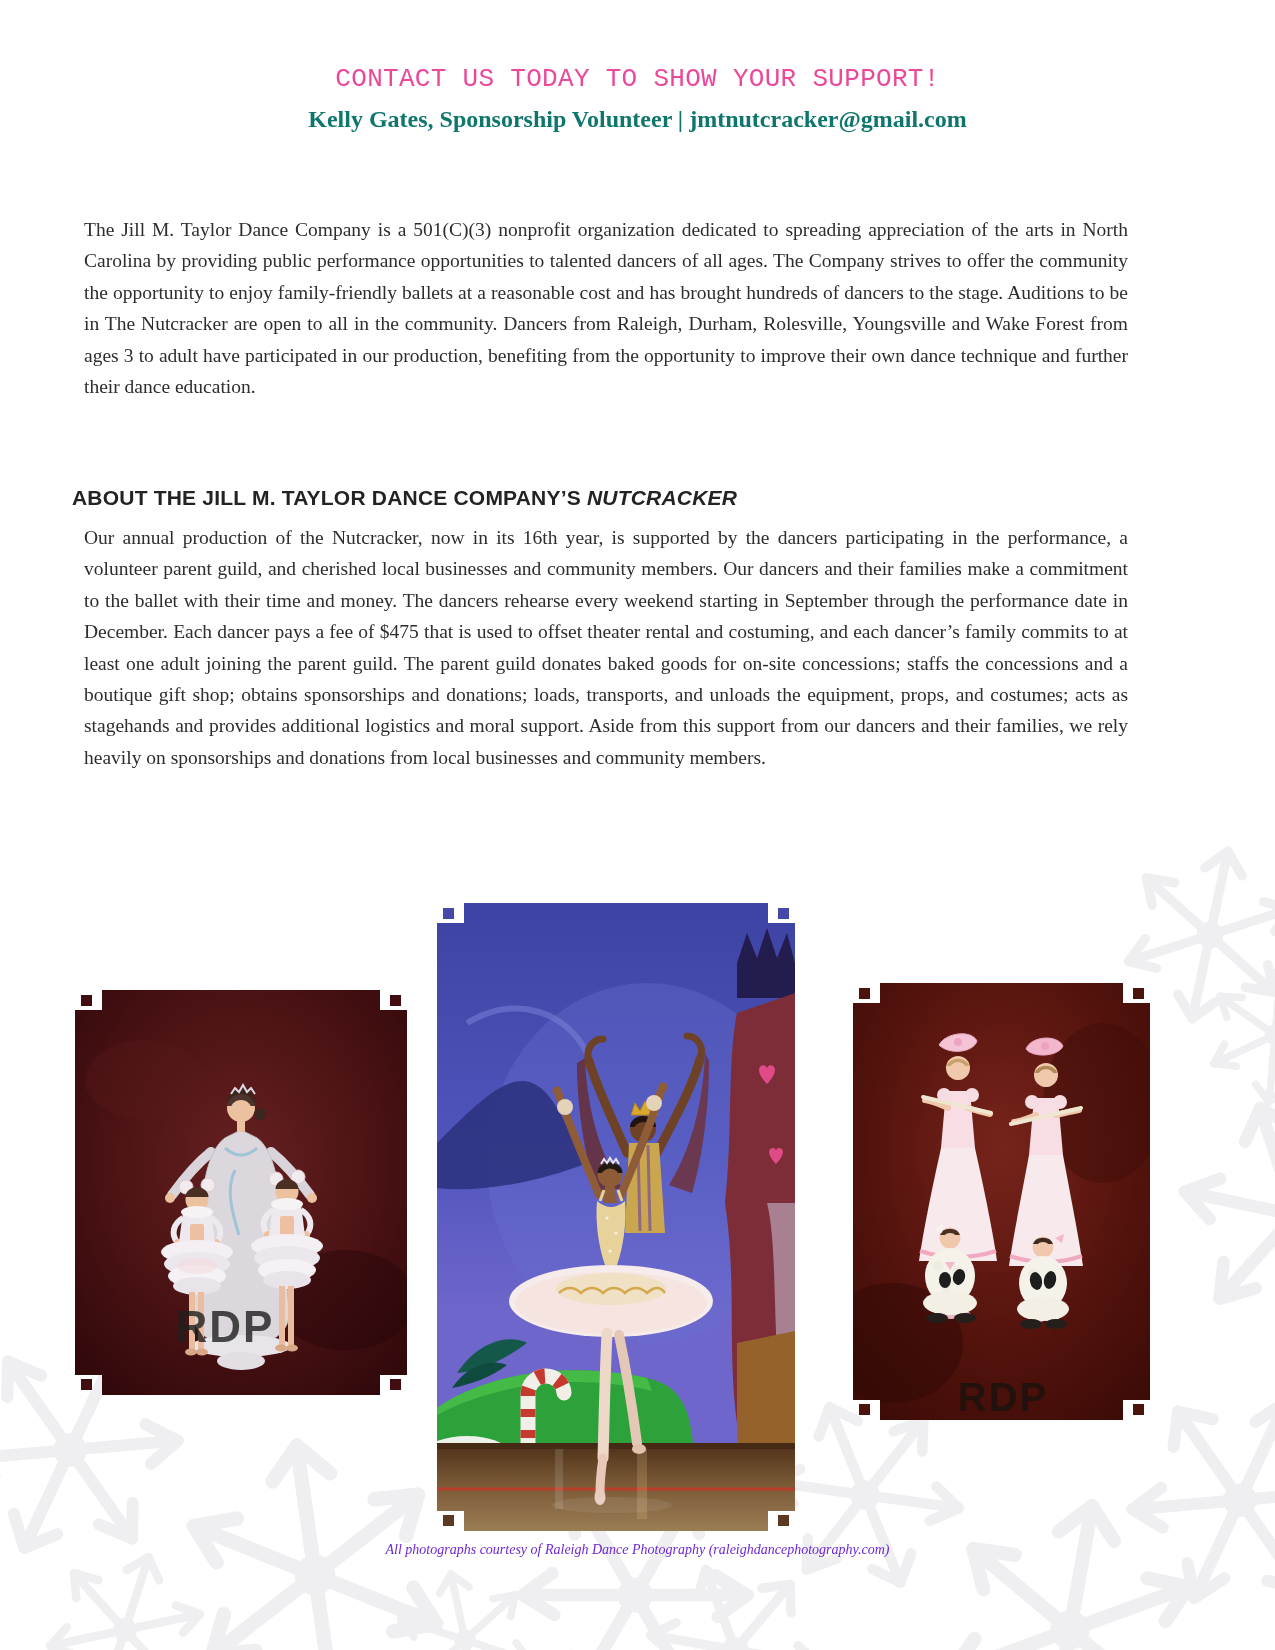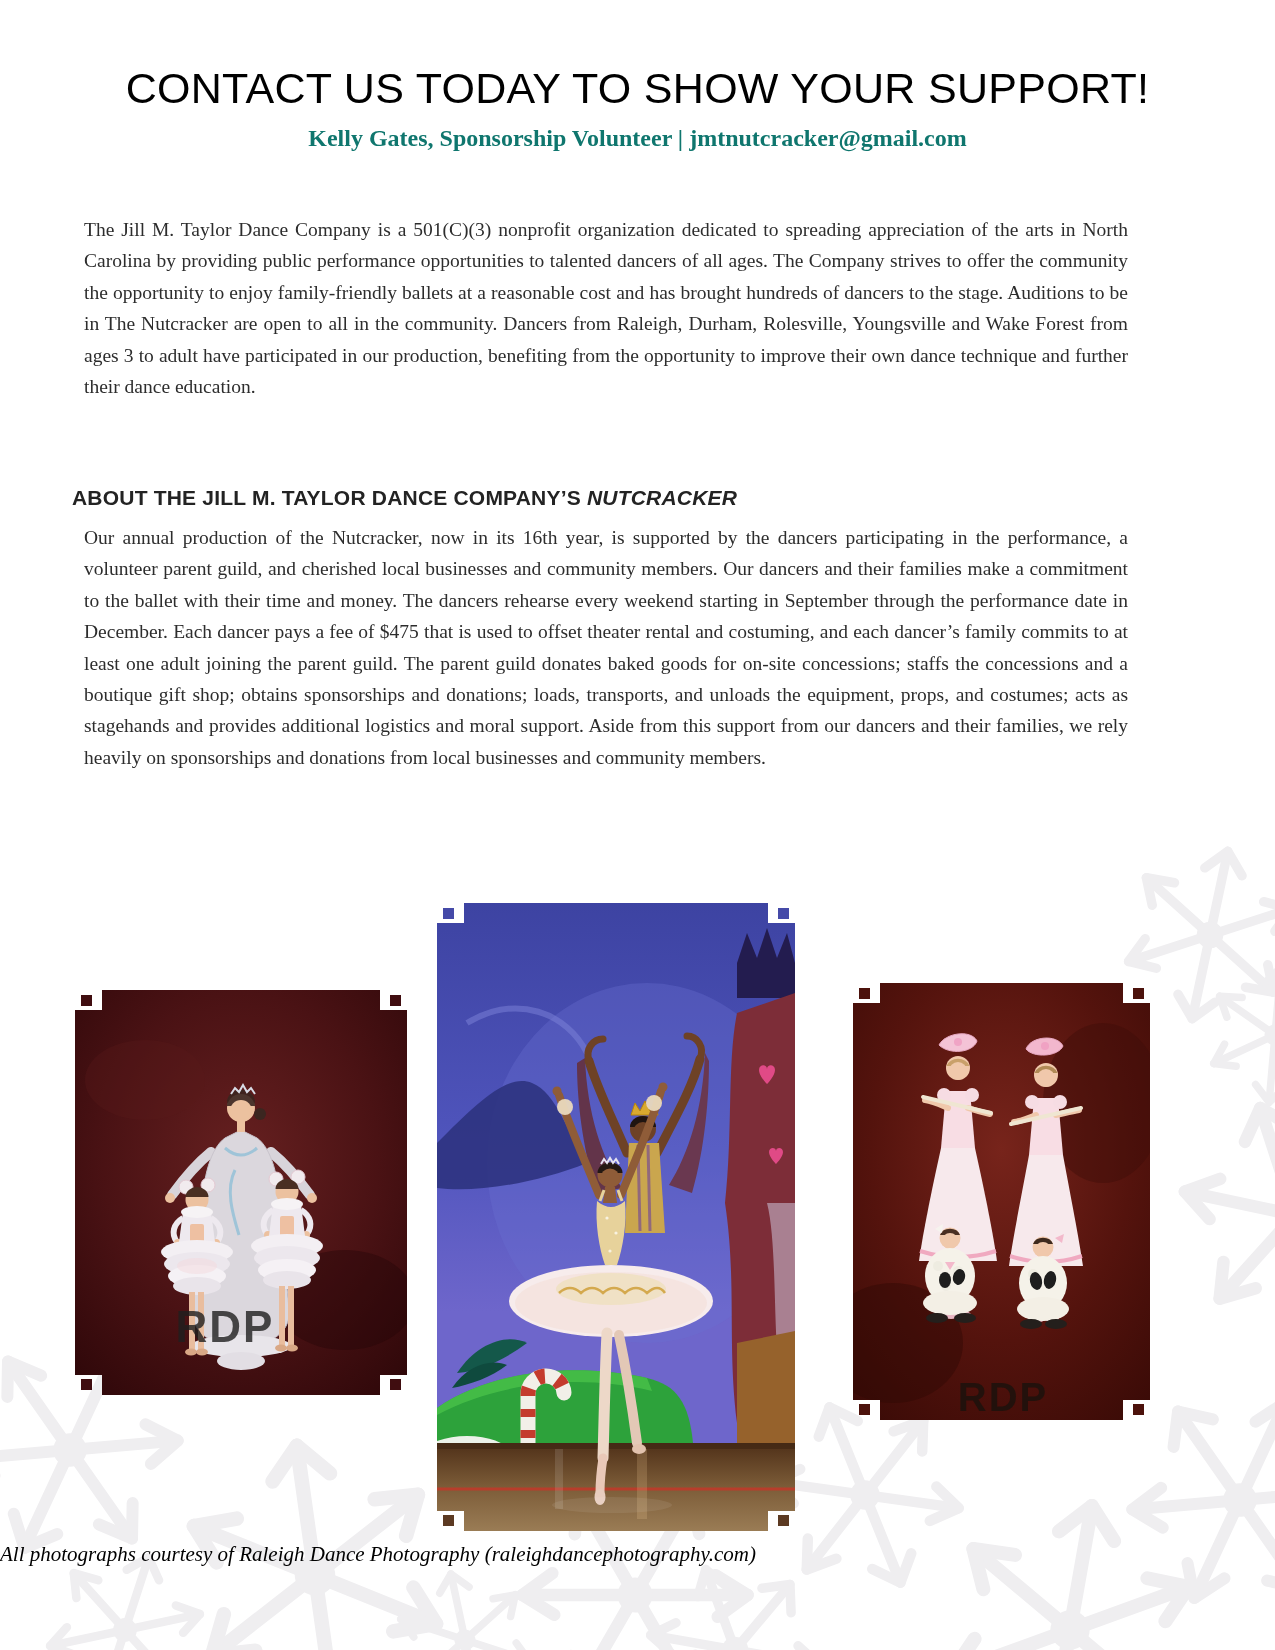--- a/index.html
+++ b/index.html
@@ -11,25 +11,25 @@
     background:#ffffff;
     overflow:hidden;
     font-family:"Liberation Serif", serif;
   }
   
   .flake{position:absolute;z-index:0;}
   .flake svg{display:block;}
   
   .header{position:absolute;top:64px;left:0;width:100%;text-align:center;z-index:2;}
   .page-title{
-    font-family:Liberation Sans, sans-serif;
+    font-family:Liberation Mono, monospace;
     font-weight:500;
-    font-size:43px;
+    font-size:26px;
     letter-spacing:.3px;
-    color:#000000;
+    color:#ec4899;
     margin:0;
   }
   .contact-line{
     margin-top:12px;
     font-family:"Liberation Serif", serif;
     font-weight:700;
     font-size:24px;
     color:#0f766e;
   }
   
@@ -72,24 +72,24 @@
   .photo-left  {left:75px; top:990px; width:332px;height:405px;}
   .photo-middle{left:437px;top:903px; width:358px;height:628px;}
   .photo-right {left:853px;top:983px; width:297px;height:437px;}
   .photo-left  .corner-dot{background:#400d10;}
   .photo-middle .corner-dot.tl,.photo-middle .corner-dot.tr{background:#454aa8;}
   .photo-middle .corner-dot.bl,.photo-middle .corner-dot.br{background:#5c3a22;}
   .photo-right .corner-dot{background:#4c120c;}
   
   .caption{
     position:absolute;top:1542px;left:0;width:100%;
-    text-align:left;z-index:2;
+    text-align:center;z-index:2;
     font-style:italic;
-    font-size:21px;
-    color:#000000;
+    font-size:14px;
+    color:#6d28d9;
   }
 </style>
 </head>
 <body>
 
 <div class="page">
 
   <svg width="0" height="0" style="position:absolute">
     <defs>
       <g id="sf" stroke="#efeef0" stroke-width="5" stroke-linecap="round" fill="none">

